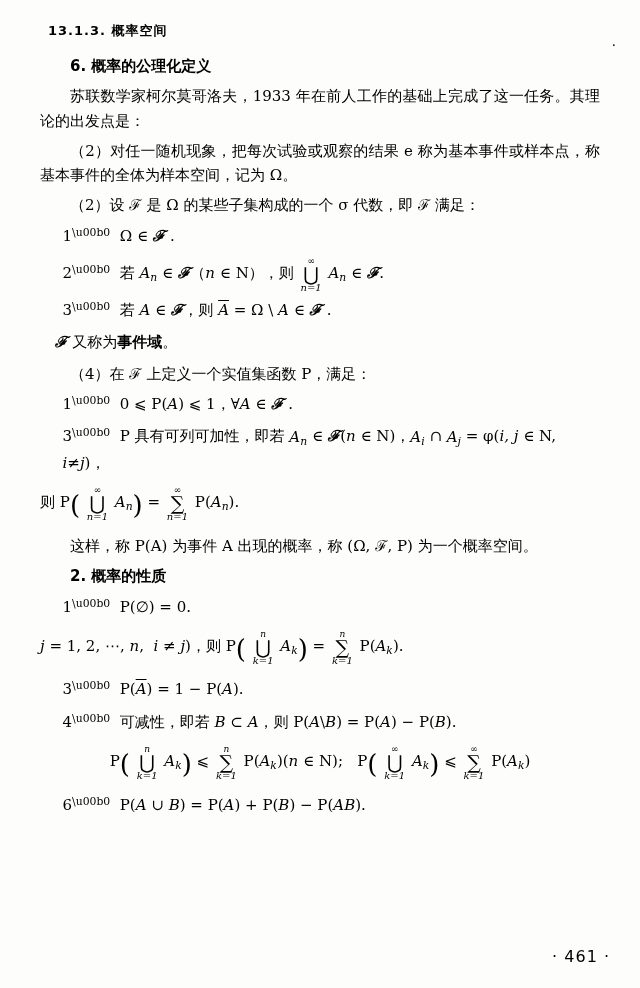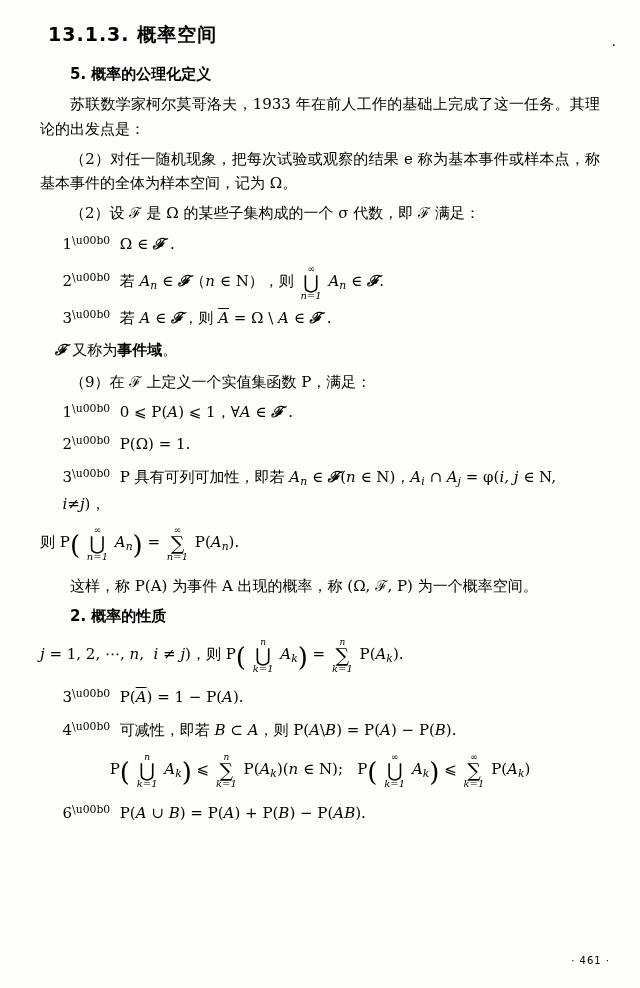--- a/index.html
+++ b/index.html
@@ -24,21 +24,21 @@
     
     background: #fdfdfb;
   }
   .content {
     position: absolute;
     left: 40px;
     top: 22px;
     width: 560px;
   }
   .heading {
-    font-size: 19px;
+    font-size: 13px;
     font-weight: bold;
     letter-spacing: 1px;
     margin: 0 0 14px 8px;
     font-family: "DejaVu Sans", sans-serif;
   }
   .dot-mark {
     position: absolute;
     right: 24px;
     top: 38px;
     font-size: 13px;
@@ -111,37 +111,37 @@
   }
   .eqline {
     margin: 0 0 6px 0;
     font-size: 15px;
     line-height: 1.72;
   }
   .pagenum {
     position: absolute;
     right: 30px;
     bottom: 22px;
-    font-size: 10px;
+    font-size: 16px;
     letter-spacing: 1px;
     font-family: "DejaVu Sans", sans-serif;
   }
 </style>
 </head>
 <body>
 
 <div class="page">
 
   <div class="dot-mark">·</div>
 
   <div class="content">
 
     <h1 class="heading">13.1.3. 概率空间</h1>
 
-    <p class="para indent2 b sans">5. 概率的公理化定义</p>
+    <p class="para indent2 b sans">6. 概率的公理化定义</p>
 
 
     <p class="para indent2">苏联数学家柯尔莫哥洛夫，1933 年在前人工作的基础上完成了这一任务。其理论的出发点是：</p>
 
     <p class="para indent2">（2）对任一随机现象，把每次试验或观察的结果 e 称为基本事件或样本点，称基本事件的全体为样本空间，记为 Ω。</p>
 
     <p class="para indent2">（2）设 ℱ 是 Ω 的某些子集构成的一个 σ 代数，即 ℱ 满足：</p>
 
     <p class="eqline" style="margin-left:1.5em">
       1<span class="sup">\u00b0</span>&nbsp; <span class="math upr">Ω</span> ∈ <span class="script">ℱ</span> .
@@ -154,46 +154,46 @@
     </p>
 
     <p class="eqline" style="margin-left:1.5em">
       3<span class="sup">\u00b0</span>&nbsp; 若 <span class="math">A</span> ∈ <span class="script">ℱ</span>，则 <span class="math"><span style="text-decoration:overline">A</span></span> = <span class="math upr">Ω</span> \ <span class="math">A</span> ∈ <span class="script">ℱ</span> .
     </p>
 
     <p class="eqline" style="margin-left:1.0em">
       <span class="script">ℱ</span> 又称为<span class="b">事件域</span>。
     </p>
 
-    <p class="para indent2">（9）在 ℱ 上定义一个实值集函数 P，满足：</p>
+    <p class="para indent2">（4）在 ℱ 上定义一个实值集函数 P，满足：</p>
 
     <p class="eqline" style="margin-left:1.5em">
       1<span class="sup">\u00b0</span>&nbsp; 0 ⩽ <span class="math upr">P</span>(<span class="math">A</span>) ⩽ 1，∀<span class="math">A</span> ∈ <span class="script">ℱ</span> .
     </p>
 
-    <p class="eqline" style="margin-left:1.5em">
-      2<span class="sup">\u00b0</span>&nbsp; <span class="math upr">P</span>(<span class="math upr">Ω</span>) = 1.
-    </p>
 
     <p class="eqline" style="margin-left:1.5em">
       3<span class="sup">\u00b0</span>&nbsp; <span class="math upr">P</span> 具有可列可加性，即若 <span class="math">A<span class="sub">n</span></span> ∈ <span class="script">ℱ</span>(<span class="math">n</span> ∈ <span class="math upr">N</span>)，<span class="math">A<span class="sub">i</span></span> ∩ <span class="math">A<span class="sub">j</span></span> = φ(<span class="math">i, j</span> ∈ <span class="math upr">N</span>, <span class="math">i</span>≠<span class="math">j</span>)，
     </p>
 
     <p class="eqline">
       则 <span class="math upr">P</span><span class="paren-big">(</span>
       <span class="bigop"><span class="top">∞</span><span class="glyph">⋃</span><span class="bot">n=1</span></span>
       <span class="math">A<span class="sub">n</span></span><span class="paren-big">)</span> =
       <span class="bigop"><span class="top">∞</span><span class="glyph">∑</span><span class="bot">n=1</span></span>
       <span class="math upr">P</span>(<span class="math">A<span class="sub">n</span></span>).
     </p>
 
     <p class="para indent2">这样，称 P(A) 为事件 A 出现的概率，称 (Ω, ℱ, P) 为一个概率空间。</p>
 
     <p class="para indent2 b sans">2. 概率的性质</p>
 
+    <p class="eqline" style="margin-left:1.5em">
+      1<span class="sup">\u00b0</span>&nbsp; <span class="math upr">P</span>(∅) = 0.
+    </p>
 
 
     <p class="eqline" style="margin-left:0">
       <span class="math">j</span> = 1, 2, ⋯, <span class="math">n</span>,&nbsp; <span class="math">i</span> ≠ <span class="math">j</span>)，则 <span class="math upr">P</span><span class="paren-big">(</span>
       <span class="bigop"><span class="top">n</span><span class="glyph">⋃</span><span class="bot">k=1</span></span>
       <span class="math">A<span class="sub">k</span></span><span class="paren-big">)</span> =
       <span class="bigop"><span class="top">n</span><span class="glyph">∑</span><span class="bot">k=1</span></span>
       <span class="math upr">P</span>(<span class="math">A<span class="sub">k</span></span>).
     </p>
 

